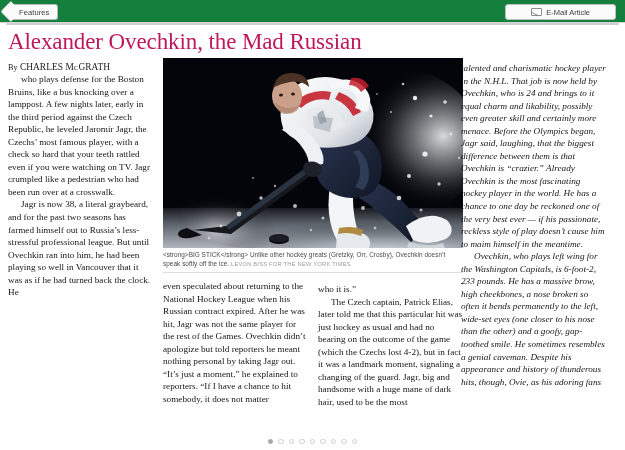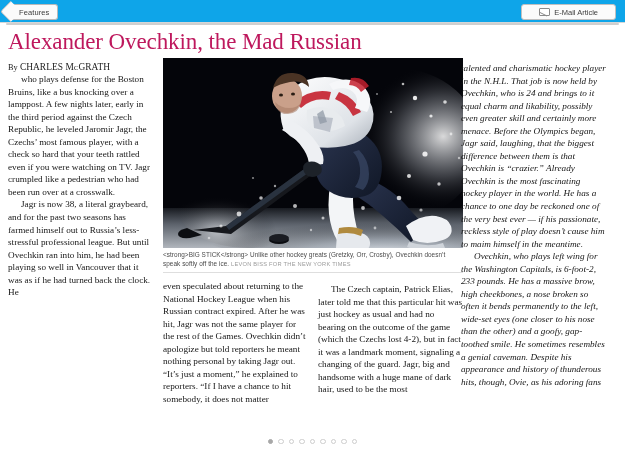--- a/index.html
+++ b/index.html
@@ -16,21 +16,21 @@
     color: #111111;
     -webkit-font-smoothing: antialiased;
   }
 
   
   .toolbar {
     position: absolute;
     top: 0; left: 0;
     width: 625px;
     height: 23px;
-    background: #0ea5e9;
+    background: #15803d;
     border-bottom: 1px solid #d6d6d6;
     box-sizing: border-box;
   }
   .toolbar:after {
     content: "";
     position: absolute;
     left: 6px; right: 6px;
     bottom: -3px;
     height: 2px;
     background: #cfcfcf;
@@ -66,21 +66,21 @@
   .back-button .label {
     position: relative;
     z-index: 2;
     letter-spacing: .1px;
   }
 
   .email-button {
     position: absolute;
     right: 9px; top: 4px;
     height: 16px;
-    padding: 0 17px;
+    padding: 0 25px;
     display: flex;
     align-items: center;
     gap: 4px;
     background: #fbfbfb;
     border: 1px solid #c0c0c0;
     border-radius: 3px;
     font-family: "Liberation Sans", sans-serif;
     font-size: 7.5px;
     color: #3c3c3c;
     box-sizing: border-box;
@@ -328,20 +328,21 @@
   <p class="byline"><span>By </span><span class="sc">CHARLES McGRATH</span></p>
   <p class="indent">who plays defense for the Boston Bruins, like a bus knocking over a lamppost. A few nights later, early in the third period against the Czech Republic, he leveled Jaromir Jagr, the Czechs’ most famous player, with a check so hard that your teeth rattled even if you were watching on TV. Jagr crumpled like a pedestrian who had been run over at a crosswalk.</p>
   <p class="indent">Jagr is now 38, a literal graybeard, and for the past two seasons has farmed himself out to Russia’s less-stressful professional league. But until Ovechkin ran into him, he had been playing so well in Vancouver that it was as if he had turned back the clock. He</p>
 </div>
 
 <div class="col col-2">
   <p>even speculated about returning to the National Hockey League when his Russian contract expired. After he was hit, Jagr was not the same player for the rest of the Games. Ovechkin didn’t apologize but told reporters he meant nothing personal by taking Jagr out. “It’s just a moment,” he explained to reporters. “If I have a chance to hit somebody, it does not matter</p>
 </div>
 
 <div class="col col-3">
+  <p>who it is.”</p>
   <p class="indent">The Czech captain, Patrick Elias, later told me that this particular hit was just hockey as usual and had no bearing on the outcome of the game (which the Czechs lost 4-2), but in fact it was a landmark moment, signaling a changing of the guard. Jagr, big and handsome with a huge mane of dark hair, used to be the most</p>
 </div>
 
 <div class="col col-4">
   <p>talented and charismatic hockey player in the N.H.L. That job is now held by Ovechkin, who is 24 and brings to it equal charm and likability, possibly even greater skill and certainly more menace. Before the Olympics began, Jagr said, laughing, that the biggest difference between them is that Ovechkin is “crazier.” Already Ovechkin is the most fascinating hockey player in the world. He has a chance to one day be reckoned one of the very best ever — if his passionate, reckless style of play doesn’t cause him to maim himself in the meantime.</p>
   <p class="indent">Ovechkin, who plays left wing for the Washington Capitals, is 6-foot-2, 233 pounds. He has a massive brow, high cheekbones, a nose broken so often it bends permanently to the left, wide-set eyes (one closer to his nose than the other) and a goofy, gap-toothed smile. He sometimes resembles a genial caveman. Despite his appearance and history of thunderous hits, though, Ovie, as his adoring fans</p>
 </div>
 
 <div class="pager">
     <span class="dot active"></span>

